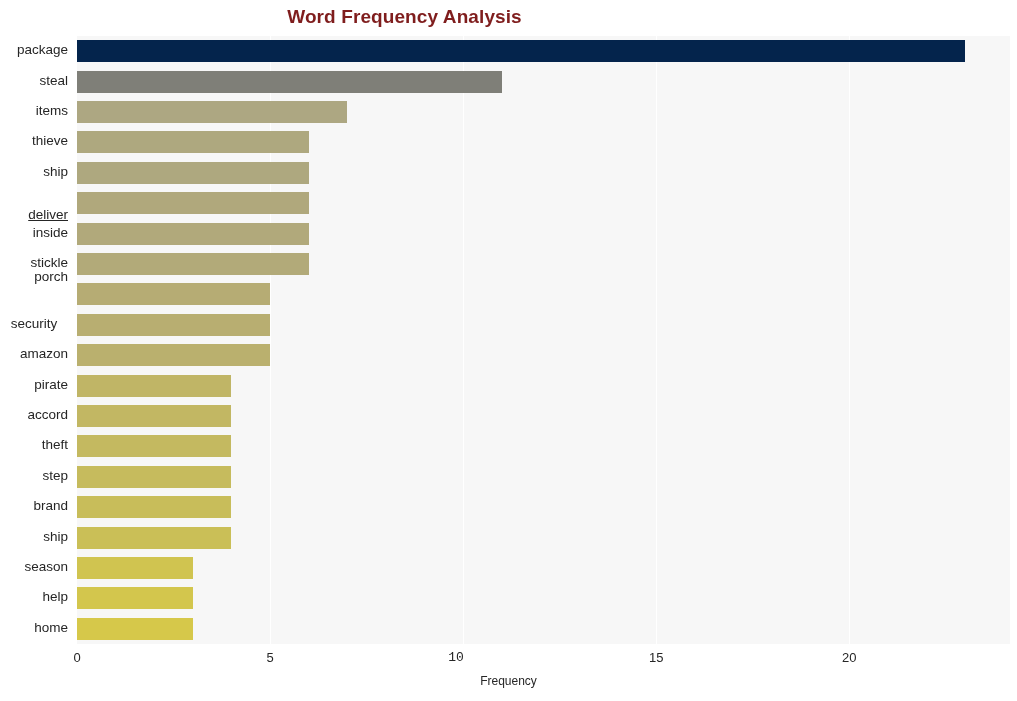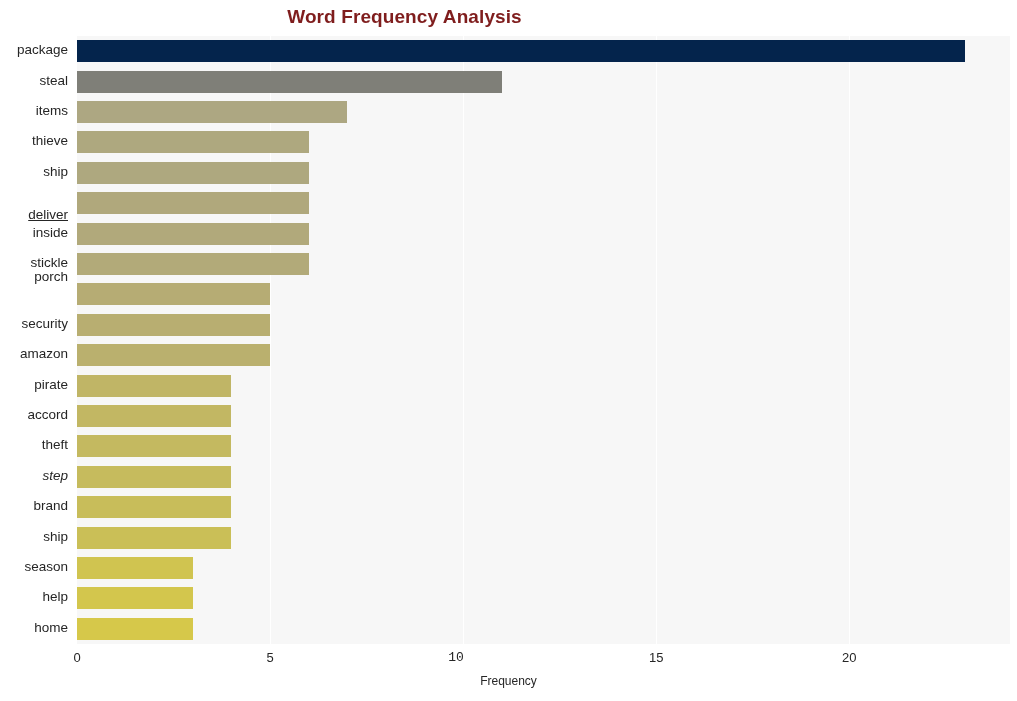--- a/index.html
+++ b/index.html
@@ -166,26 +166,26 @@
   <div id="y-tick-labels">
       <div class="y-tick-label" style="top: 42.2px;">package</div>
       <div class="y-tick-label" style="top: 72.6px;">steal</div>
       <div class="y-tick-label" style="top: 103px;">items</div>
       <div class="y-tick-label" style="top: 133.4px;">thieve</div>
       <div class="y-tick-label" style="top: 163.8px;">ship</div>
       <div class="y-tick-label" style="top: 207px; text-decoration: underline;">deliver</div>
       <div class="y-tick-label" style="top: 224.6px;">inside</div>
       <div class="y-tick-label" style="top: 255px;">stickle</div>
       <div class="y-tick-label" style="top: 269px;">porch</div>
-      <div class="y-tick-label" style="top: 315.8px;">security</div>
+      <div class="y-tick-label" style="top: 315.8px; text-align: center;">security</div>
       <div class="y-tick-label" style="top: 346.2px;">amazon</div>
       <div class="y-tick-label" style="top: 376.6px;">pirate</div>
       <div class="y-tick-label" style="top: 407px;">accord</div>
       <div class="y-tick-label" style="top: 437.4px;">theft</div>
-      <div class="y-tick-label" style="top: 467.8px; font-style: italic;">step</div>
+      <div class="y-tick-label" style="top: 467.8px;">step</div>
       <div class="y-tick-label" style="top: 498.2px;">brand</div>
       <div class="y-tick-label" style="top: 528.6px;">ship</div>
       <div class="y-tick-label" style="top: 559px;">season</div>
       <div class="y-tick-label" style="top: 589.4px;">help</div>
       <div class="y-tick-label" style="top: 619.8px;">home</div>
     </div>
   <div id="x-tick-labels">
       <div class="x-tick-label" style="left: 77px;">0</div>
       <div class="x-tick-label" style="left: 270.088px;">5</div>
       <div class="x-tick-label" style="left: 456px; font-family: Liberation Mono, monospace;">10</div>

